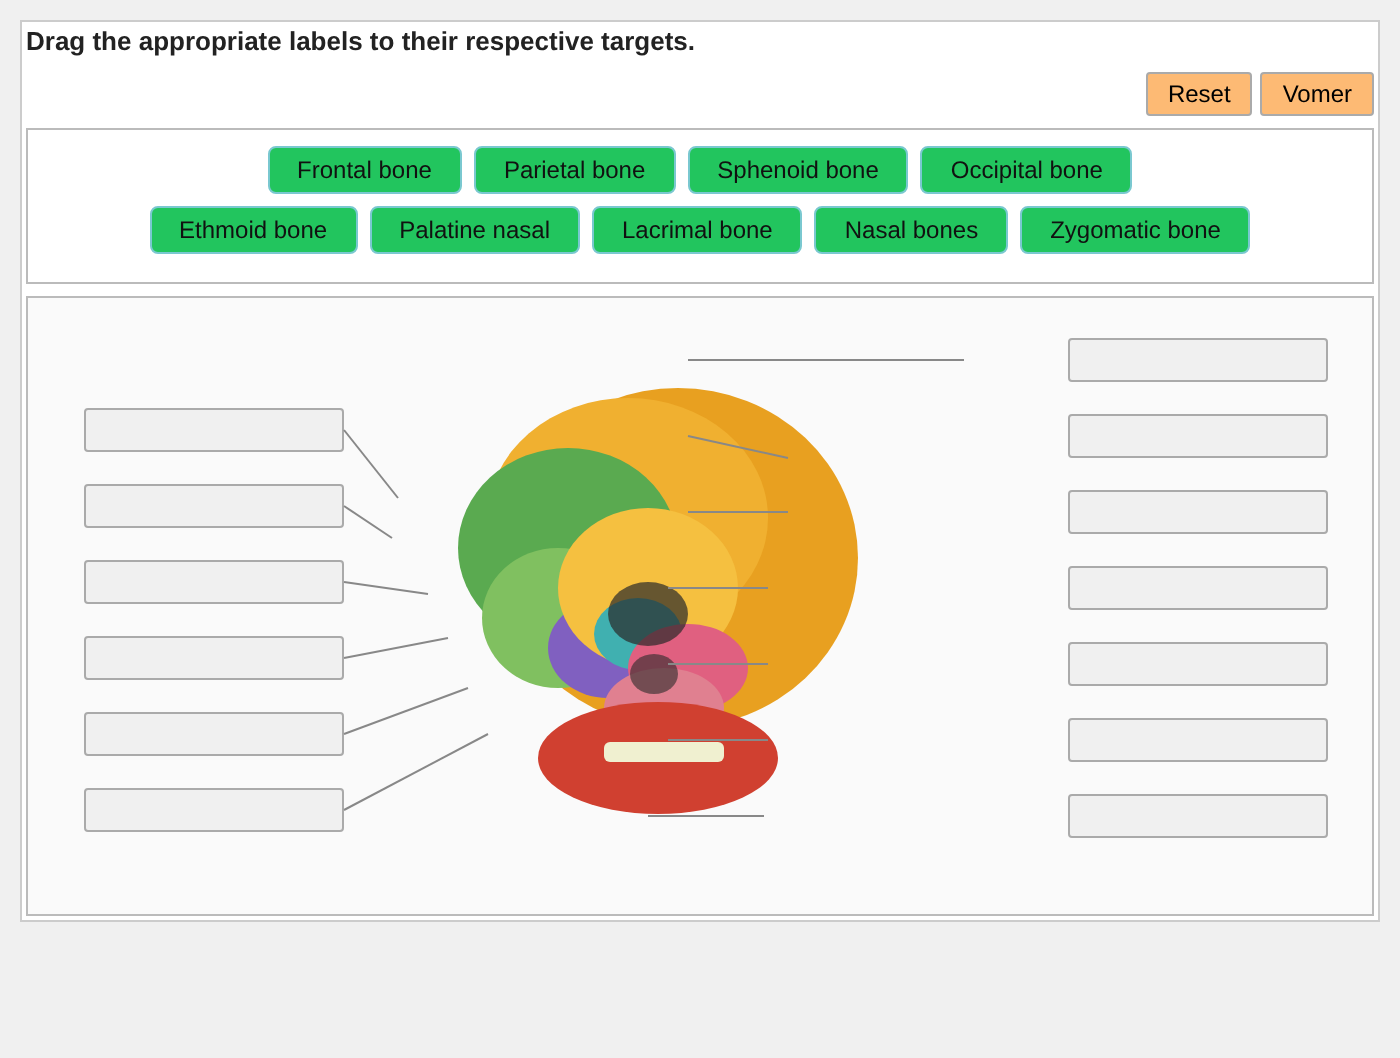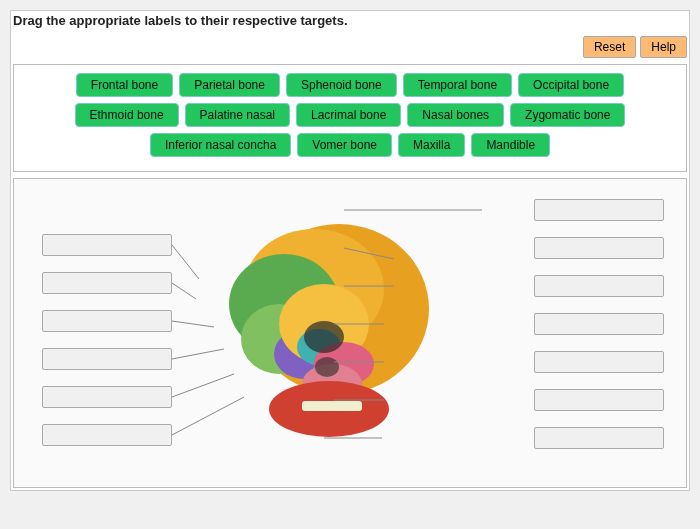--- a/index.html
+++ b/index.html
@@ -95,43 +95,36 @@
     }
   </style>
 </head>
 <body>
 
 <div class="main-container">
   <div class="instruction">Drag the appropriate labels to their respective targets.</div>
 
   <div class="toolbar">
     <button class="btn-tool">Reset</button>
-    <button class="btn-tool">Help</button>
+    <button class="btn-tool">Vomer</button>
   </div>
 
   <div class="labels-area">
     <div class="labels-row">
       <span class="label-chip">Frontal bone</span>
       <span class="label-chip">Parietal bone</span>
       <span class="label-chip">Sphenoid bone</span>
-      <span class="label-chip">Temporal bone</span>
       <span class="label-chip">Occipital bone</span>
     </div>
     <div class="labels-row">
       <span class="label-chip">Ethmoid bone</span>
       <span class="label-chip">Palatine nasal</span>
       <span class="label-chip">Lacrimal bone</span>
       <span class="label-chip">Nasal bones</span>
       <span class="label-chip">Zygomatic bone</span>
-    </div>
-    <div class="labels-row">
-      <span class="label-chip">Inferior nasal concha</span>
-      <span class="label-chip">Vomer bone</span>
-      <span class="label-chip">Maxilla</span>
-      <span class="label-chip">Mandible</span>
     </div>
   </div>
 
   <div class="diagram-area">
 
     <svg class="skull-img" viewBox="0 0 280 260" xmlns="http://www.w3.org/2000/svg">
 
       <ellipse cx="155" cy="100" rx="90" ry="85" fill="#e8a020"></ellipse>
 
       <ellipse cx="130" cy="80" rx="70" ry="60" fill="#f0b030"></ellipse>

